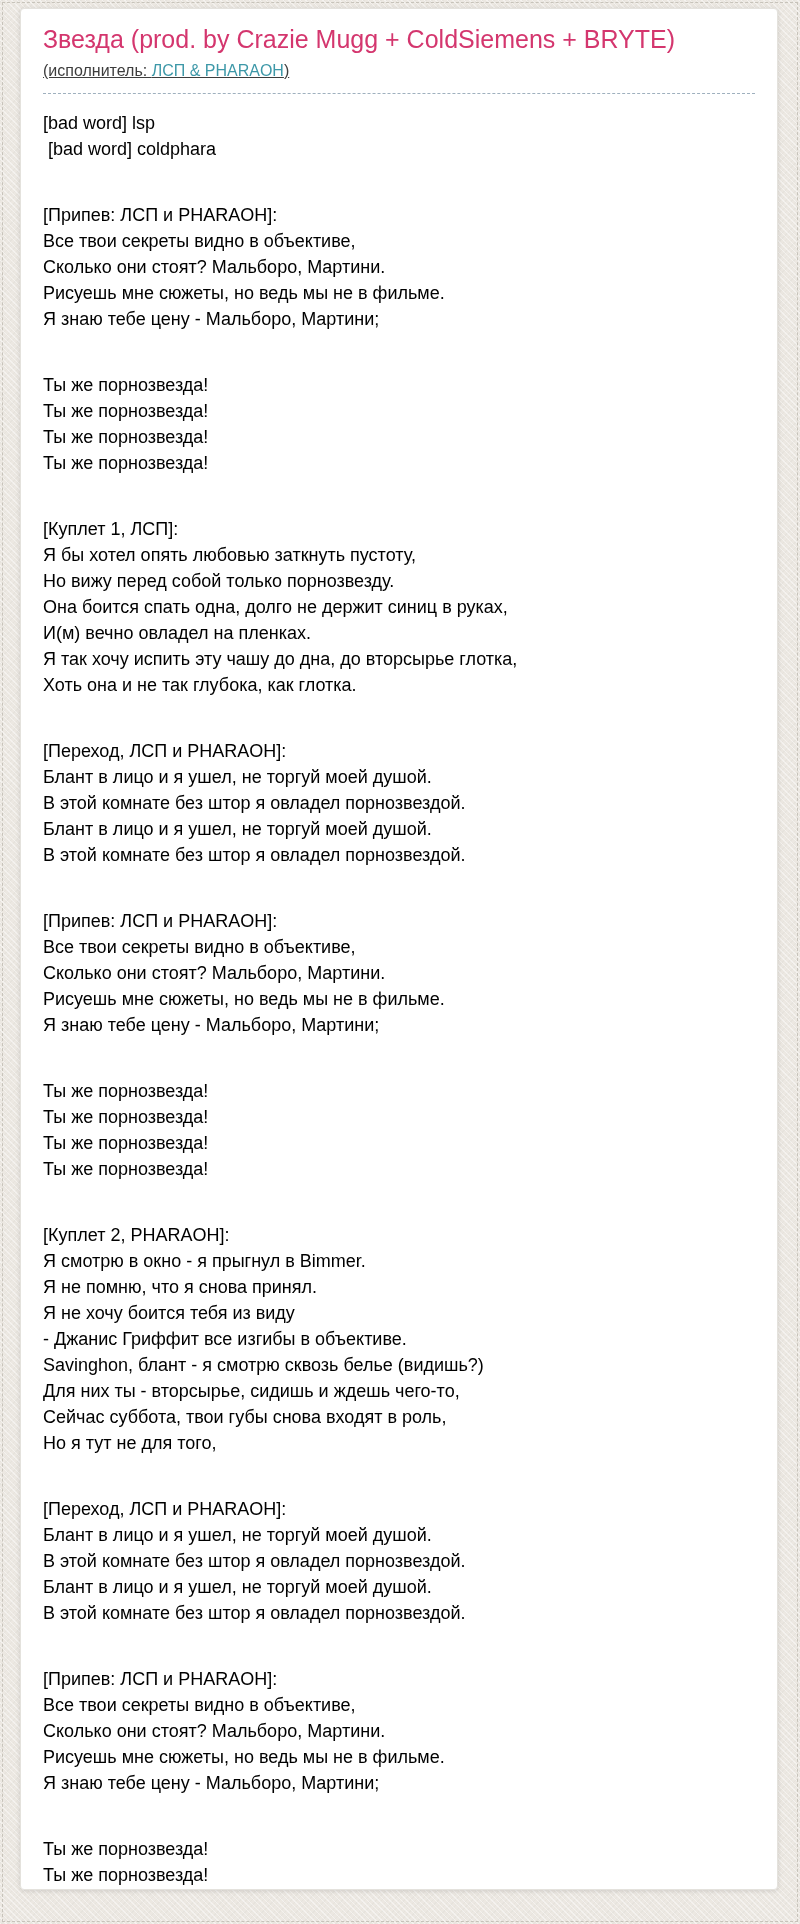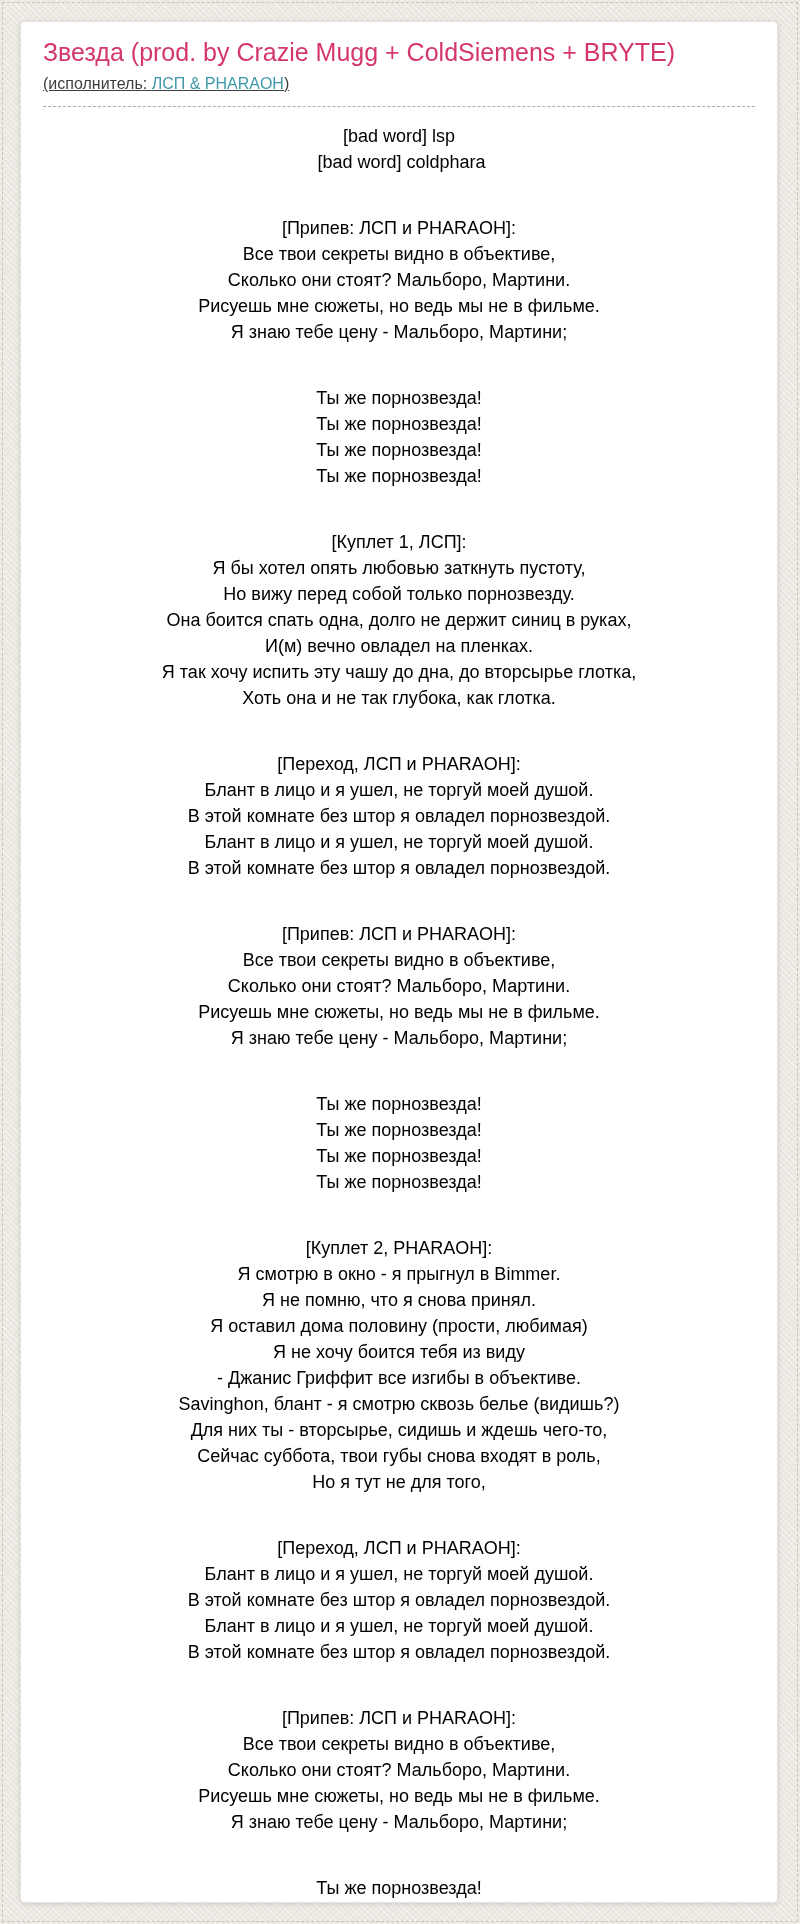--- a/index.html
+++ b/index.html
@@ -16,21 +16,21 @@
   }
   .page-frame {
     position: absolute;
     inset: 2px;
     border: 1px dashed #c7c3ba;
     pointer-events: none;
   }
   .card {
     position: absolute;
     left: 20px;
-    top: 21px;
+    top: 8px;
     width: 758px;
     height: 1882px;
     box-sizing: border-box;
     background: #ffffff;
     border: 1px solid #e4e2dd;
     border-radius: 4px;
     box-shadow: 0 1px 5px rgba(0,0,0,0.13);
     padding: 15px 22px 20px 22px;
     overflow: hidden;
   }
@@ -55,21 +55,21 @@
     text-decoration: none;
     cursor: pointer;
   }
   .lyrics {
     margin-top: 16px;
     font-size: 18px;
     line-height: 26px;
     color: #000000;
   }
   .stanza + .stanza { margin-top: 40px; }
-  .line { white-space: pre-wrap; text-align: center; }
+  .line { white-space: pre-wrap; }
 </style>
 </head>
 <body>
 
 <div class="page-frame"></div>
 
 <div class="card">
   <h1 class="song-title">Звезда (prod. by Crazie Mugg + ColdSiemens + BRYTE)</h1>
 
   <div class="subtitle">
@@ -120,21 +120,20 @@
       <div class="stanza">
         <div class="line">Ты же порнозвезда!</div>
         <div class="line">Ты же порнозвезда!</div>
         <div class="line">Ты же порнозвезда!</div>
         <div class="line">Ты же порнозвезда!</div>
       </div>
       <div class="stanza">
         <div class="line">[Куплет 2, PHARAOH]:</div>
         <div class="line">Я смотрю в окно - я прыгнул в Bimmer.</div>
         <div class="line">Я не помню, что я снова принял.</div>
-        <div class="line">Я оставил дома половину (прости, любимая)</div>
         <div class="line">Я не хочу боится тебя из виду</div>
         <div class="line">- Джанис Гриффит все изгибы в объективе.</div>
         <div class="line">Savinghon, блант - я смотрю сквозь белье (видишь?)</div>
         <div class="line">Для них ты - вторсырье, сидишь и ждешь чего-то,</div>
         <div class="line">Сейчас суббота, твои губы снова входят в роль,</div>
         <div class="line">Но я тут не для того,</div>
       </div>
       <div class="stanza">
         <div class="line">[Переход, ЛСП и PHARAOH]:</div>
         <div class="line">Блант в лицо и я ушел, не торгуй моей душой.</div>

